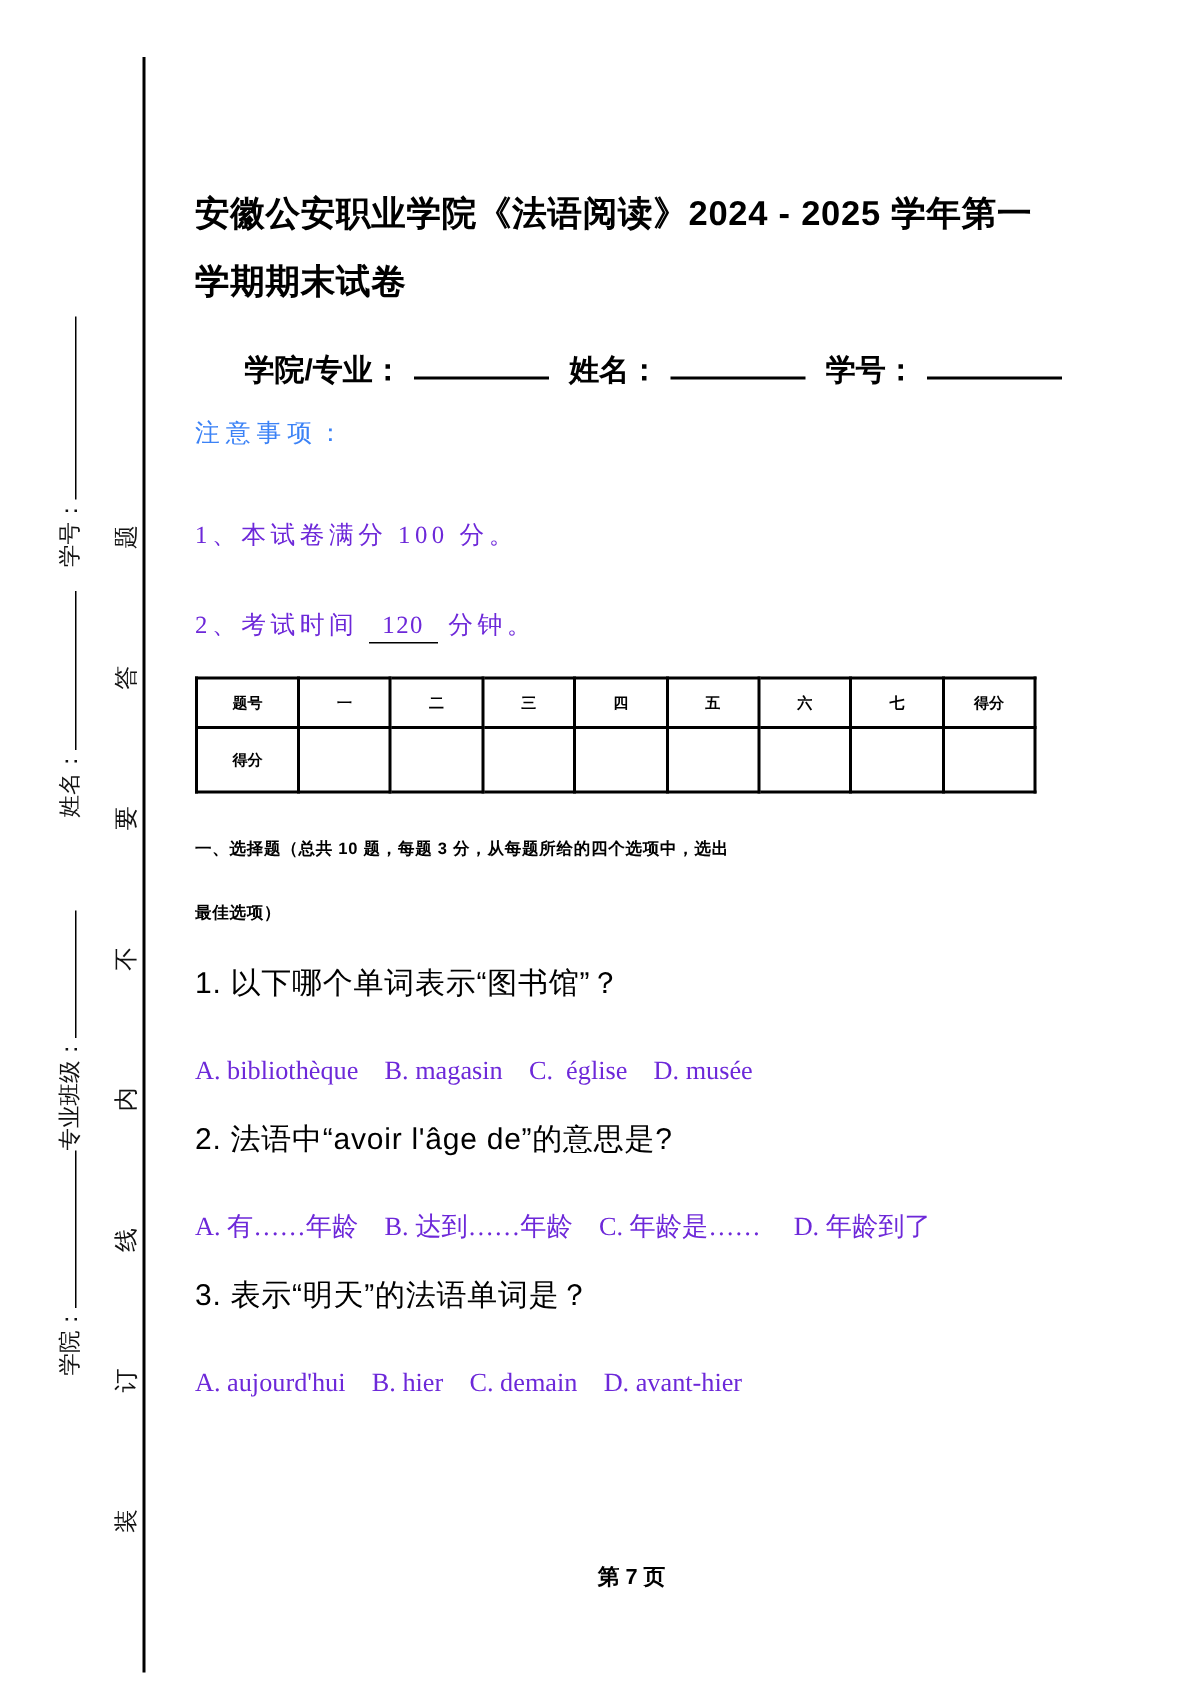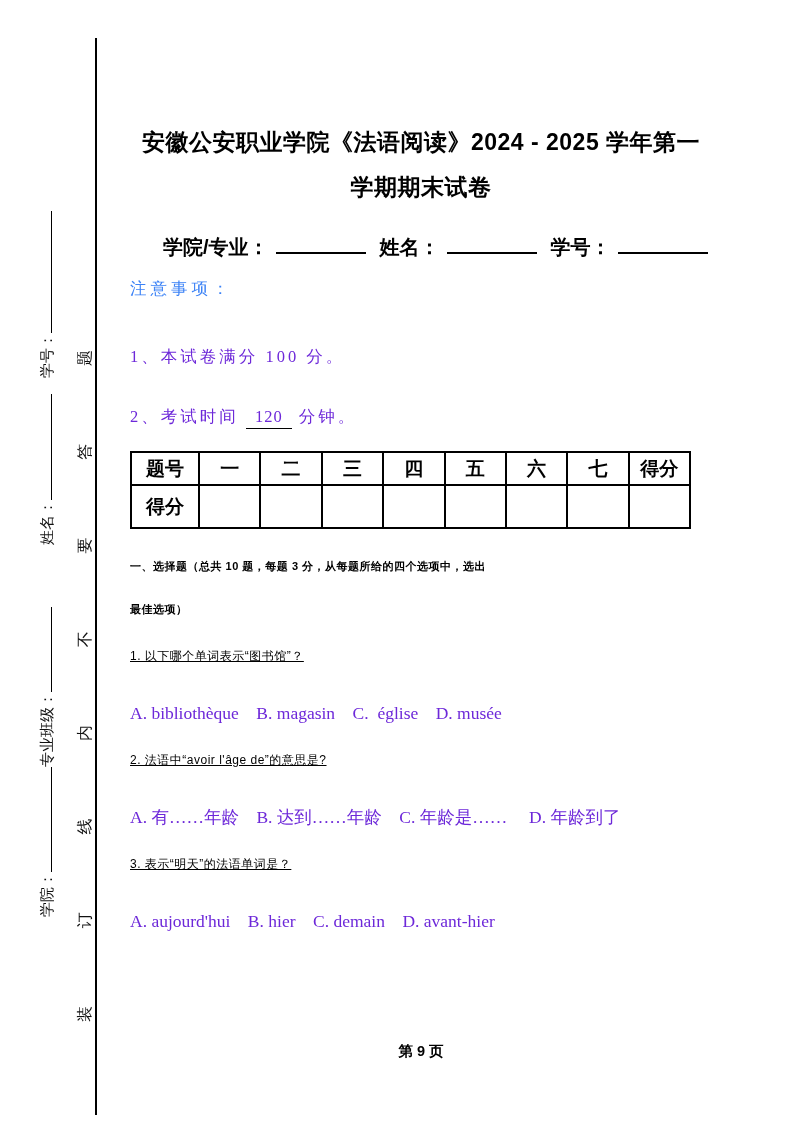--- a/index.html
+++ b/index.html
@@ -55,21 +55,20 @@
   }
 
   
   .main {
     position: absolute;
     left: 130px; top: 0;
     width: 582px;
   }
   .exam-title {
     margin-top: 120px;
-    text-align: center;
     font-family: "Liberation Sans", sans-serif;
     font-weight: bold;
     font-size: 23px;
     line-height: 45px;
     letter-spacing: 0.5px;
   }
   .info-line {
     margin-top: 26px;
     padding-left: 33px;
     font-family: "Liberation Sans", sans-serif;
@@ -113,21 +112,21 @@
     margin-top: 22px;
     width: 561px;
     border-collapse: collapse;
     table-layout: fixed;
     font-family: "Liberation Sans", sans-serif;
   }
   .score-table th, .score-table td {
     border: 2px solid #000;
     text-align: center;
     vertical-align: middle;
-    font-size: 19px;
+    font-size: 10px;
     font-weight: bold;
     padding: 1px;
   }
   .score-table col.c-first { width: 68px; }
   .score-table tr.hdr-row  { height: 33px; }
   .score-table tr.score-row { height: 43px; }
   .score-table tr.grader-row { height: 49px; }
 
   
   .sec-heading {
@@ -136,24 +135,23 @@
     font-weight: 600;
     font-size: 11px;
     line-height: 43px;
     letter-spacing: 0.5px;
   }
   .question { margin-top: 23px; }
   .question.first { margin-top: 14px; }
   .q-text {
     font-family: "Liberation Sans", sans-serif;
     font-weight: 500;
-    font-size: 12px;
+    font-size: 20px;
     line-height: 22px;
     letter-spacing: 0.5px;
-    text-decoration: underline;
   }
   .q-options {
     margin-top: 33px;
     font-family: "Liberation Serif", serif;
     font-size: 17.5px;
     line-height: 26px;
     white-space: pre-wrap;
     color: #6d28d9;
   }
 
@@ -265,15 +263,15 @@
       <div class="q-options">A. 有……年龄    B. 达到……年龄    C. 年龄是……     D. 年龄到了</div>
     </div>
 
     <div class="question">
       <div class="q-text">3. 表示“明天”的法语单词是？</div>
       <div class="q-options">A. aujourd'hui    B. hier    C. demain    D. avant-hier</div>
     </div>
 
   </div>
 
-  <div class="page-footer">第 9 页</div>
+  <div class="page-footer">第 7 页</div>
 
 </div>
 
 </body></html>

